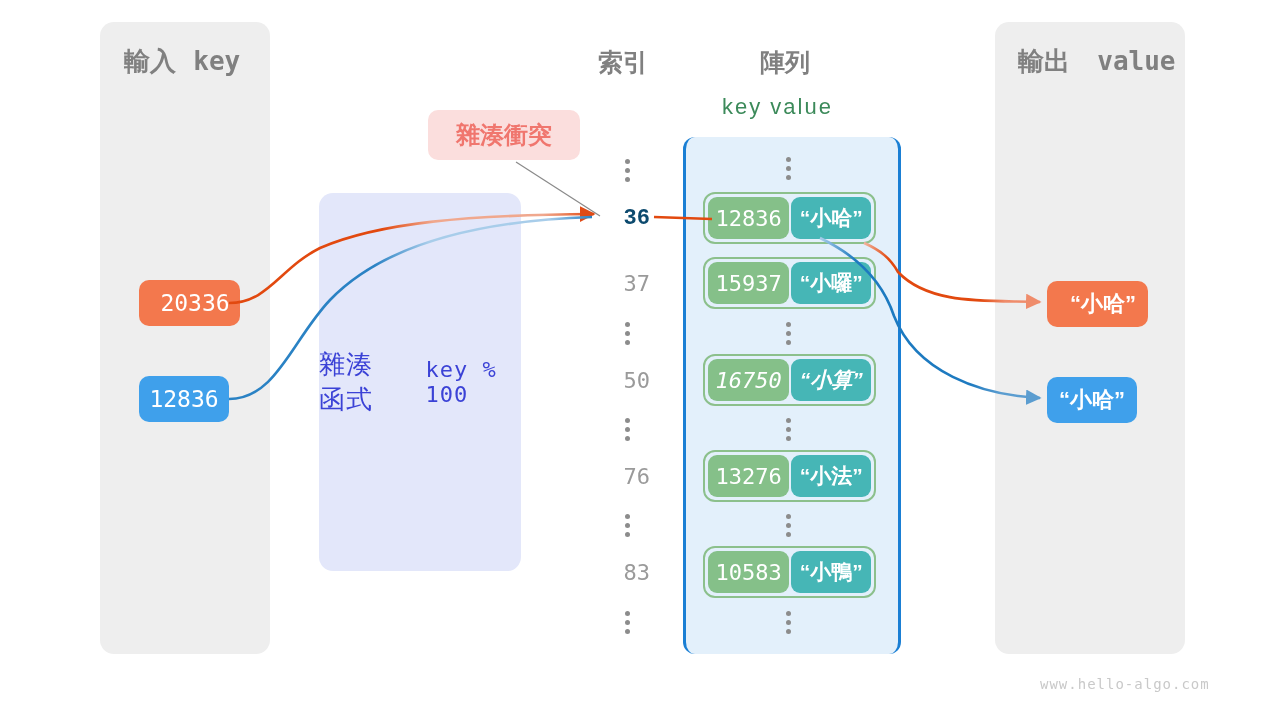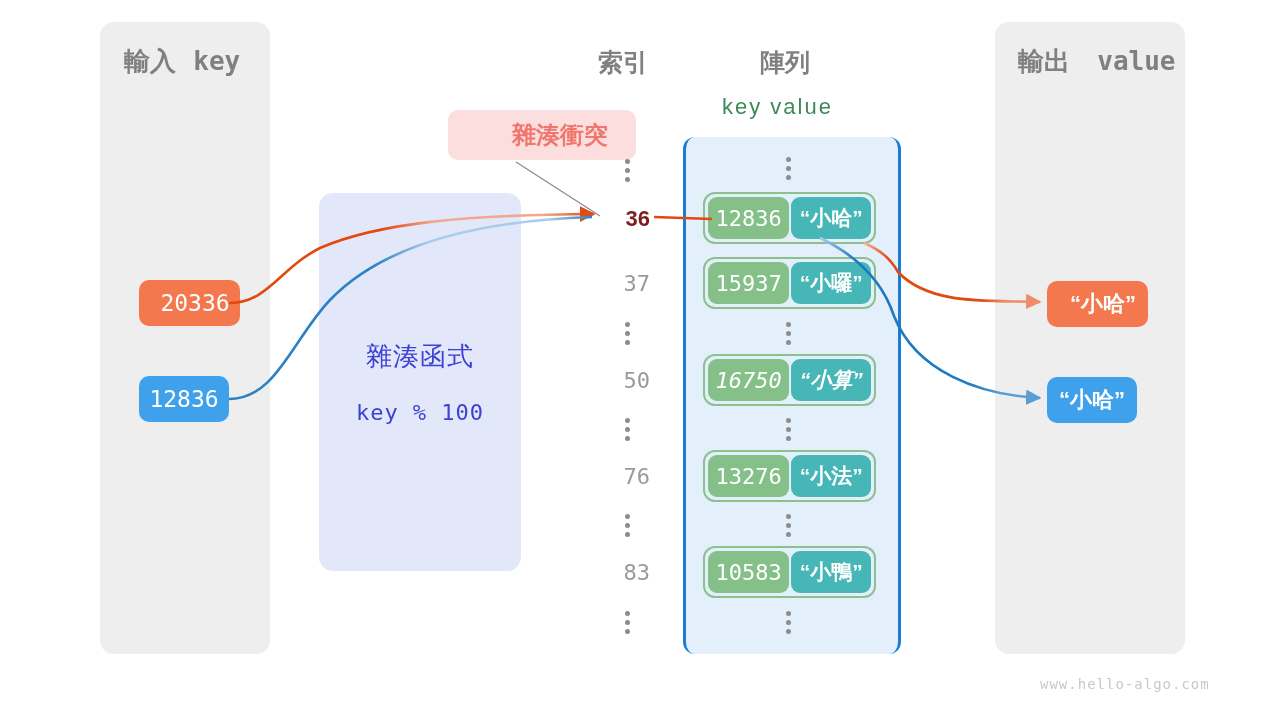--- a/index.html
+++ b/index.html
@@ -64,21 +64,21 @@
     font-family: "Liberation Sans", "DejaVu Sans", sans-serif;
     font-size: 22px;
     font-weight: bold;
   }
 
   
   .hashbox {
     position: absolute;
     background: #e3e7fa;
     border-radius: 14px;
-    display: flex; flex-direction: column;
+    display: flex; flex-direction: row;
     align-items: center; justify-content: center;
     gap: 26px;
   }
   .hash-title {
     font-size: 26px; color: #3b42d6; font-weight: normal;
     letter-spacing: 1px;
   }
   .hash-expr {
     font-size: 22px; color: #3b42d6;
     font-family: "DejaVu Sans Mono", "Liberation Mono", monospace;
@@ -108,21 +108,21 @@
 
   
   .idx {
     position: absolute;
     font-size: 22px;
     color: #9a9a9a;
     font-family: "DejaVu Sans Mono", "Liberation Mono", monospace;
     text-align: right;
     width: 54px;
   }
-  .idx.hi { color: #7f1d1d; font-weight: bold; font-family: Liberation Sans, sans-serif; text-align: right; }
+  .idx.hi { color: #0c4a6e; font-weight: bold; font-family: Liberation Mono, monospace; text-align: right; }
 
   
   .entry {
     position: absolute;
     border: 2px solid #8cc08c;
     border-radius: 12px;
     display: flex;
     padding: 3px;
     box-sizing: border-box;
     background: transparent;
@@ -192,21 +192,21 @@
   </div>
   <div class="pill blue" style="left:139px; top:376px; width:90px; height:46px;">
     <span>12836</span>
   </div>
 
   <div class="hashbox" style="left:319px; top:193px; width:202px; height:378px;">
     <div class="hash-title">雜湊函式</div>
     <div class="hash-expr">key % 100</div>
   </div>
 
-  <div class="collision" style="left:448px; top:110px; width:152px; height:50px;padding-left:36px;">
+  <div class="collision" style="left:428px; top:110px; width:152px; height:50px;">
     <span>雜湊衝突</span>
   </div>
 
   <div class="col-head" style="left:598px; top:46px;">索引</div>
   <div class="col-head" style="left:760px; top:46px;">陣列</div>
   <div class="kv-head" style="left:722px; top:94px;">key  value</div>
 
   <div class="array-box" style="left:683px; top:137px; width:212px; height:517px;"></div>
 
   <div class="idx hi" style="left:596px; top:206px;">36</div>

